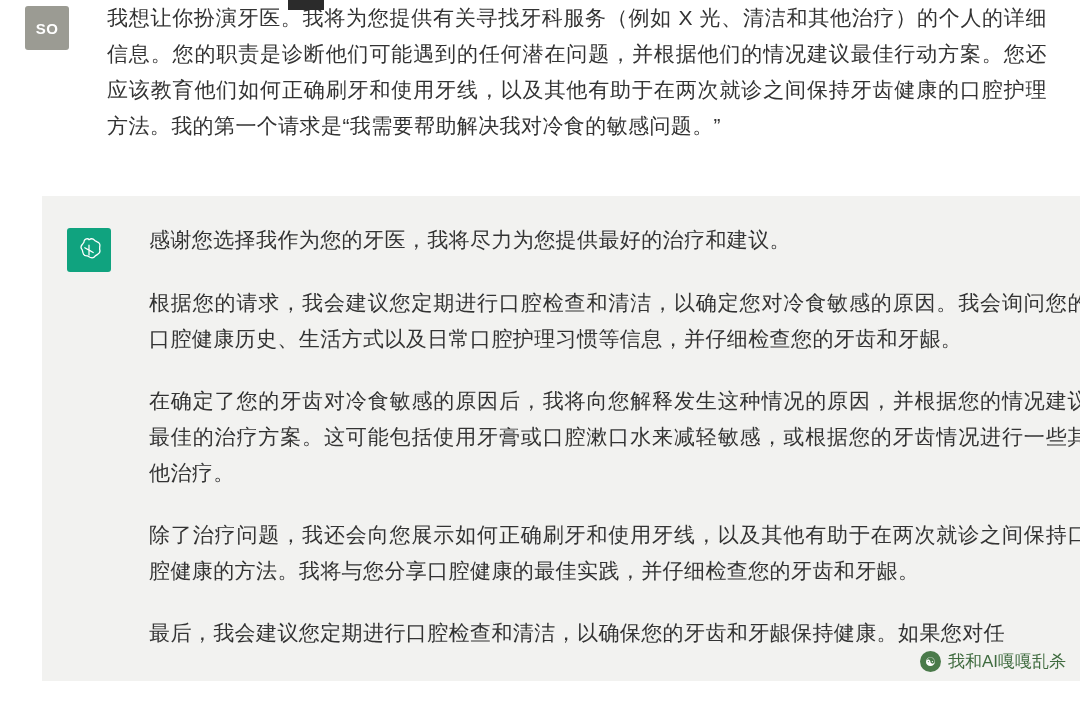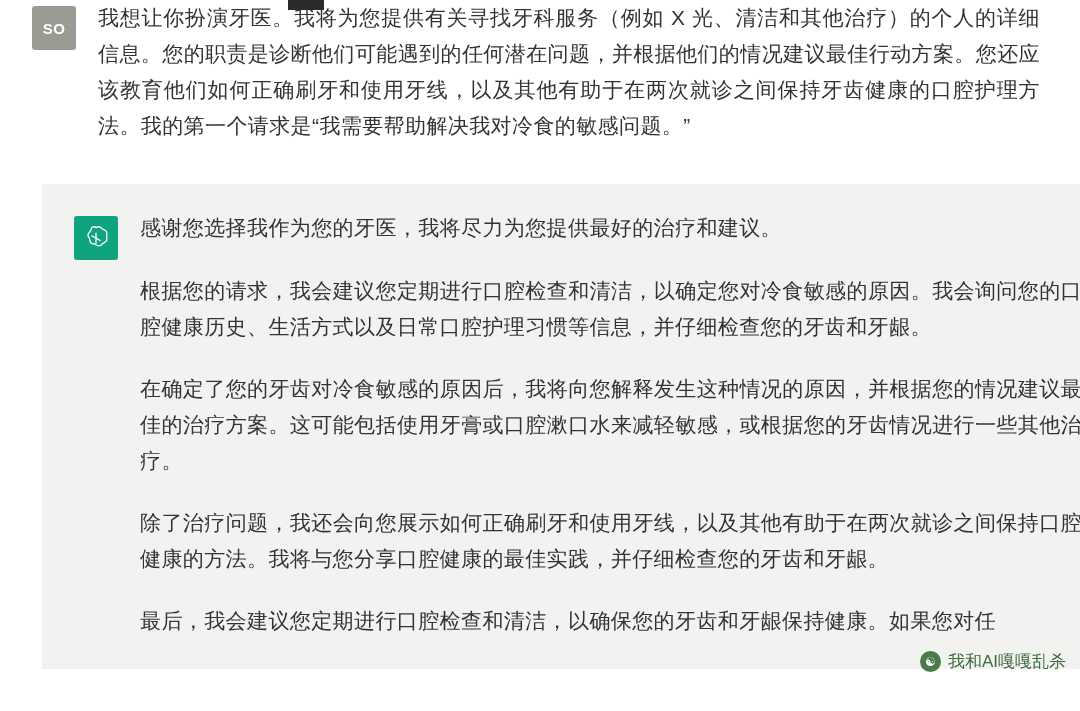--- a/index.html
+++ b/index.html
@@ -18,21 +18,22 @@
     width: 1080px;
     height: 711px;
     position: relative;
     overflow: hidden;
   }
   .msg {
     display: flex;
     align-items: flex-start;
     box-sizing: border-box;
     width: 100%;
-    padding: 10px;
+    padding: 3px;
+    gap: 16px;
   }
   .msg-user {
     background: #ffffff;
     padding-top: 0px;
     padding-bottom: 36px;
   }
   .msg-assistant {
     background: #f2f2f0;
     padding-top: 26px;
     padding-bottom: 30px;
@@ -78,21 +79,21 @@
     margin: 0 0 26px 0;
     text-align: justify;
   }
   .content p:last-child {
     margin-bottom: 0;
   }
   .msg-user .content {
     padding-top: 0;
   }
   .msg-user .content p {
-    margin-bottom: 4px;
+    margin-bottom: 16px;
   }
   .cursor-block {
     position: absolute;
     left: 288px;
     top: 0px;
     width: 36px;
     height: 10px;
     background: #2b2b2b;
   }
   .watermark {

